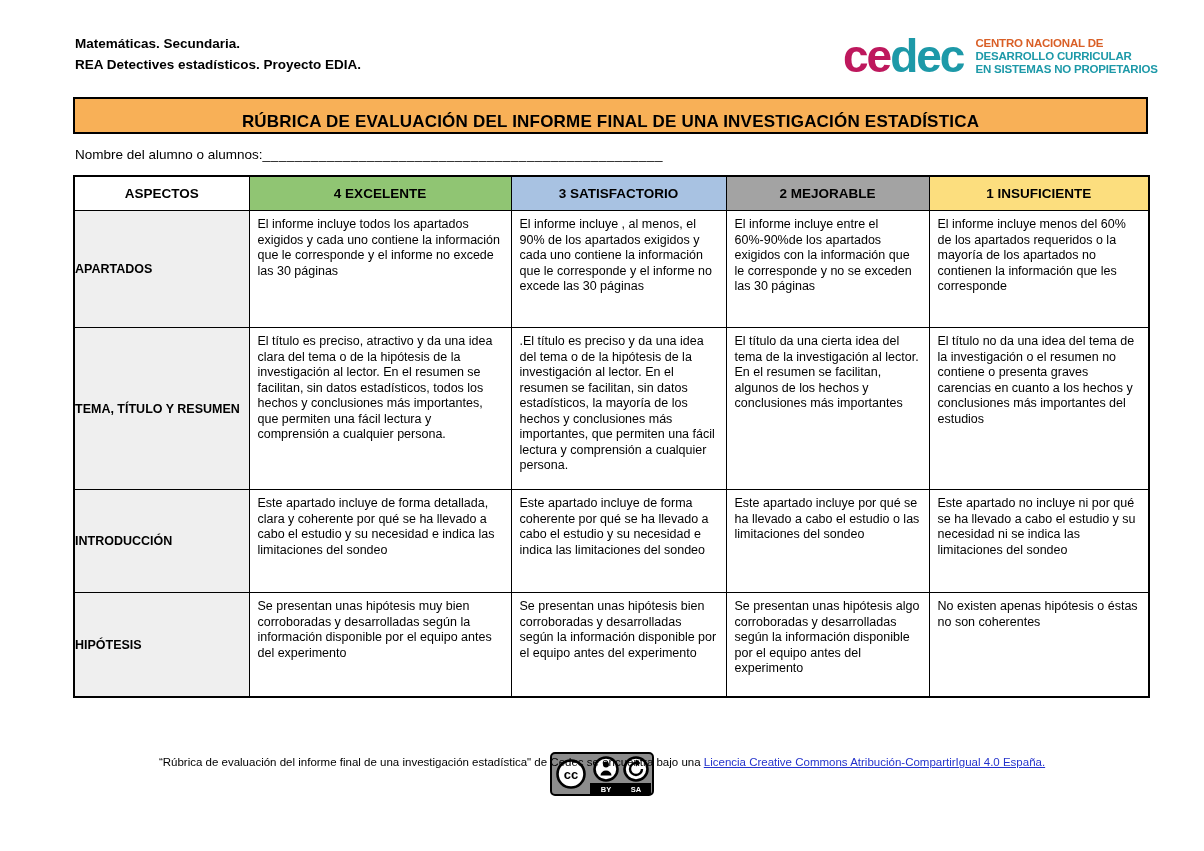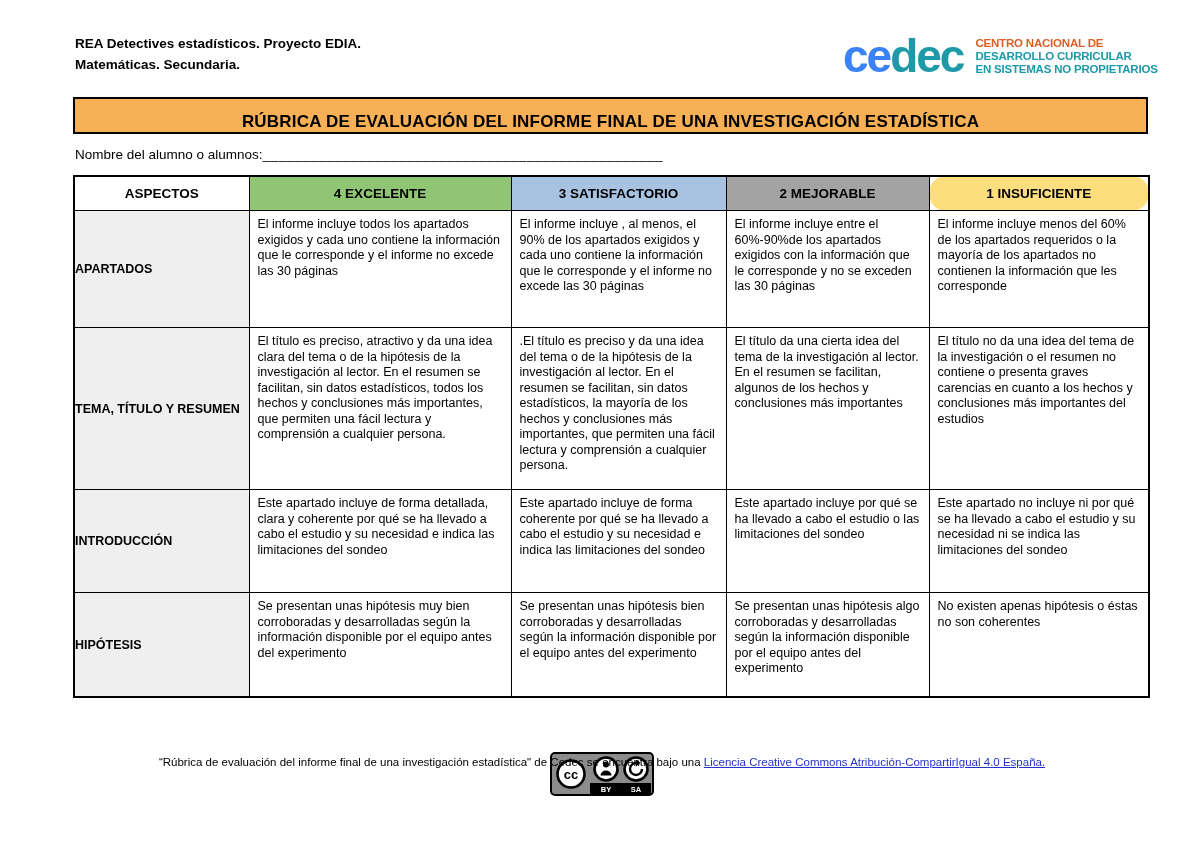--- a/index.html
+++ b/index.html
@@ -28,26 +28,26 @@
   .badge{position:absolute;left:50%;top:752px;transform:translateX(-50%);}
   .footer{position:absolute;left:0;top:756px;width:100%;text-align:center;font-size:11.5px;}
   .footer a{text-decoration:underline;}
 </style>
 </head>
 <body>
 
 <div class="page">
 
   <div class="proj">
+    <div>Matemáticas. Secundaria.</div>
     <div>REA Detectives estadísticos. Proyecto EDIA.</div>
-    <div>Matemáticas. Secundaria.</div>
   </div>
 
   <div class="logo">
-    <div class="logo-word"><span style="color: #3b82f6; margin-top: 20px;">ce</span><span style="color: rgb(29, 153, 168);">dec</span></div>
+    <div class="logo-word"><span style="color: #be185d; margin-top: 20px;">ce</span><span style="color: rgb(29, 153, 168);">dec</span></div>
     <div class="logo-tag">
       <div style="color: rgb(217, 95, 38);">CENTRO NACIONAL DE</div>
       <div style="color: rgb(29, 153, 168);">DESARROLLO CURRICULAR</div>
       <div style="color: rgb(29, 153, 168);">EN SISTEMAS NO PROPIETARIOS</div>
     </div>
   </div>
 
   <div class="banner" style="background-color: rgb(248, 176, 87);">
     <span>RÚBRICA DE EVALUACIÓN DEL INFORME FINAL DE UNA INVESTIGACIÓN ESTADÍSTICA</span>
   </div>
@@ -63,21 +63,21 @@
         <col style="width:215px">
         <col style="width:203px">
         <col style="width:220px">
     </colgroup>
     <tbody>
         <tr>
       <th>ASPECTOS</th>
       <th style="background-color: rgb(144, 197, 115);">4 EXCELENTE</th>
       <th style="background-color: rgb(168, 194, 226);">3 SATISFACTORIO</th>
       <th style="background-color: #a3a3a3;">2 MEJORABLE</th>
-      <th style="background-color: rgb(252, 222, 126); border-radius: 17px;">1 INSUFICIENTE</th>
+      <th style="background-color: rgb(252, 222, 126);">1 INSUFICIENTE</th>
     </tr>
     <tr class="r1">
       <td class="aspect">APARTADOS</td>
       <td class="cell">El informe incluye todos los apartados exigidos y cada uno contiene la información que le corresponde y el informe no excede las 30 páginas</td>
       <td class="cell">El informe incluye , al menos, el 90% de los apartados exigidos y cada uno contiene la información que le corresponde y el informe no excede las 30 páginas</td>
       <td class="cell">El informe incluye entre el 60%-90%de los apartados exigidos con la información que le corresponde y no se exceden las 30 páginas</td>
       <td class="cell">El informe incluye menos del 60% de los apartados requeridos o la mayoría de los apartados no contienen la información que les corresponde</td>
     </tr>
     <tr class="r2">
       <td class="aspect">TEMA, TÍTULO Y RESUMEN</td>

